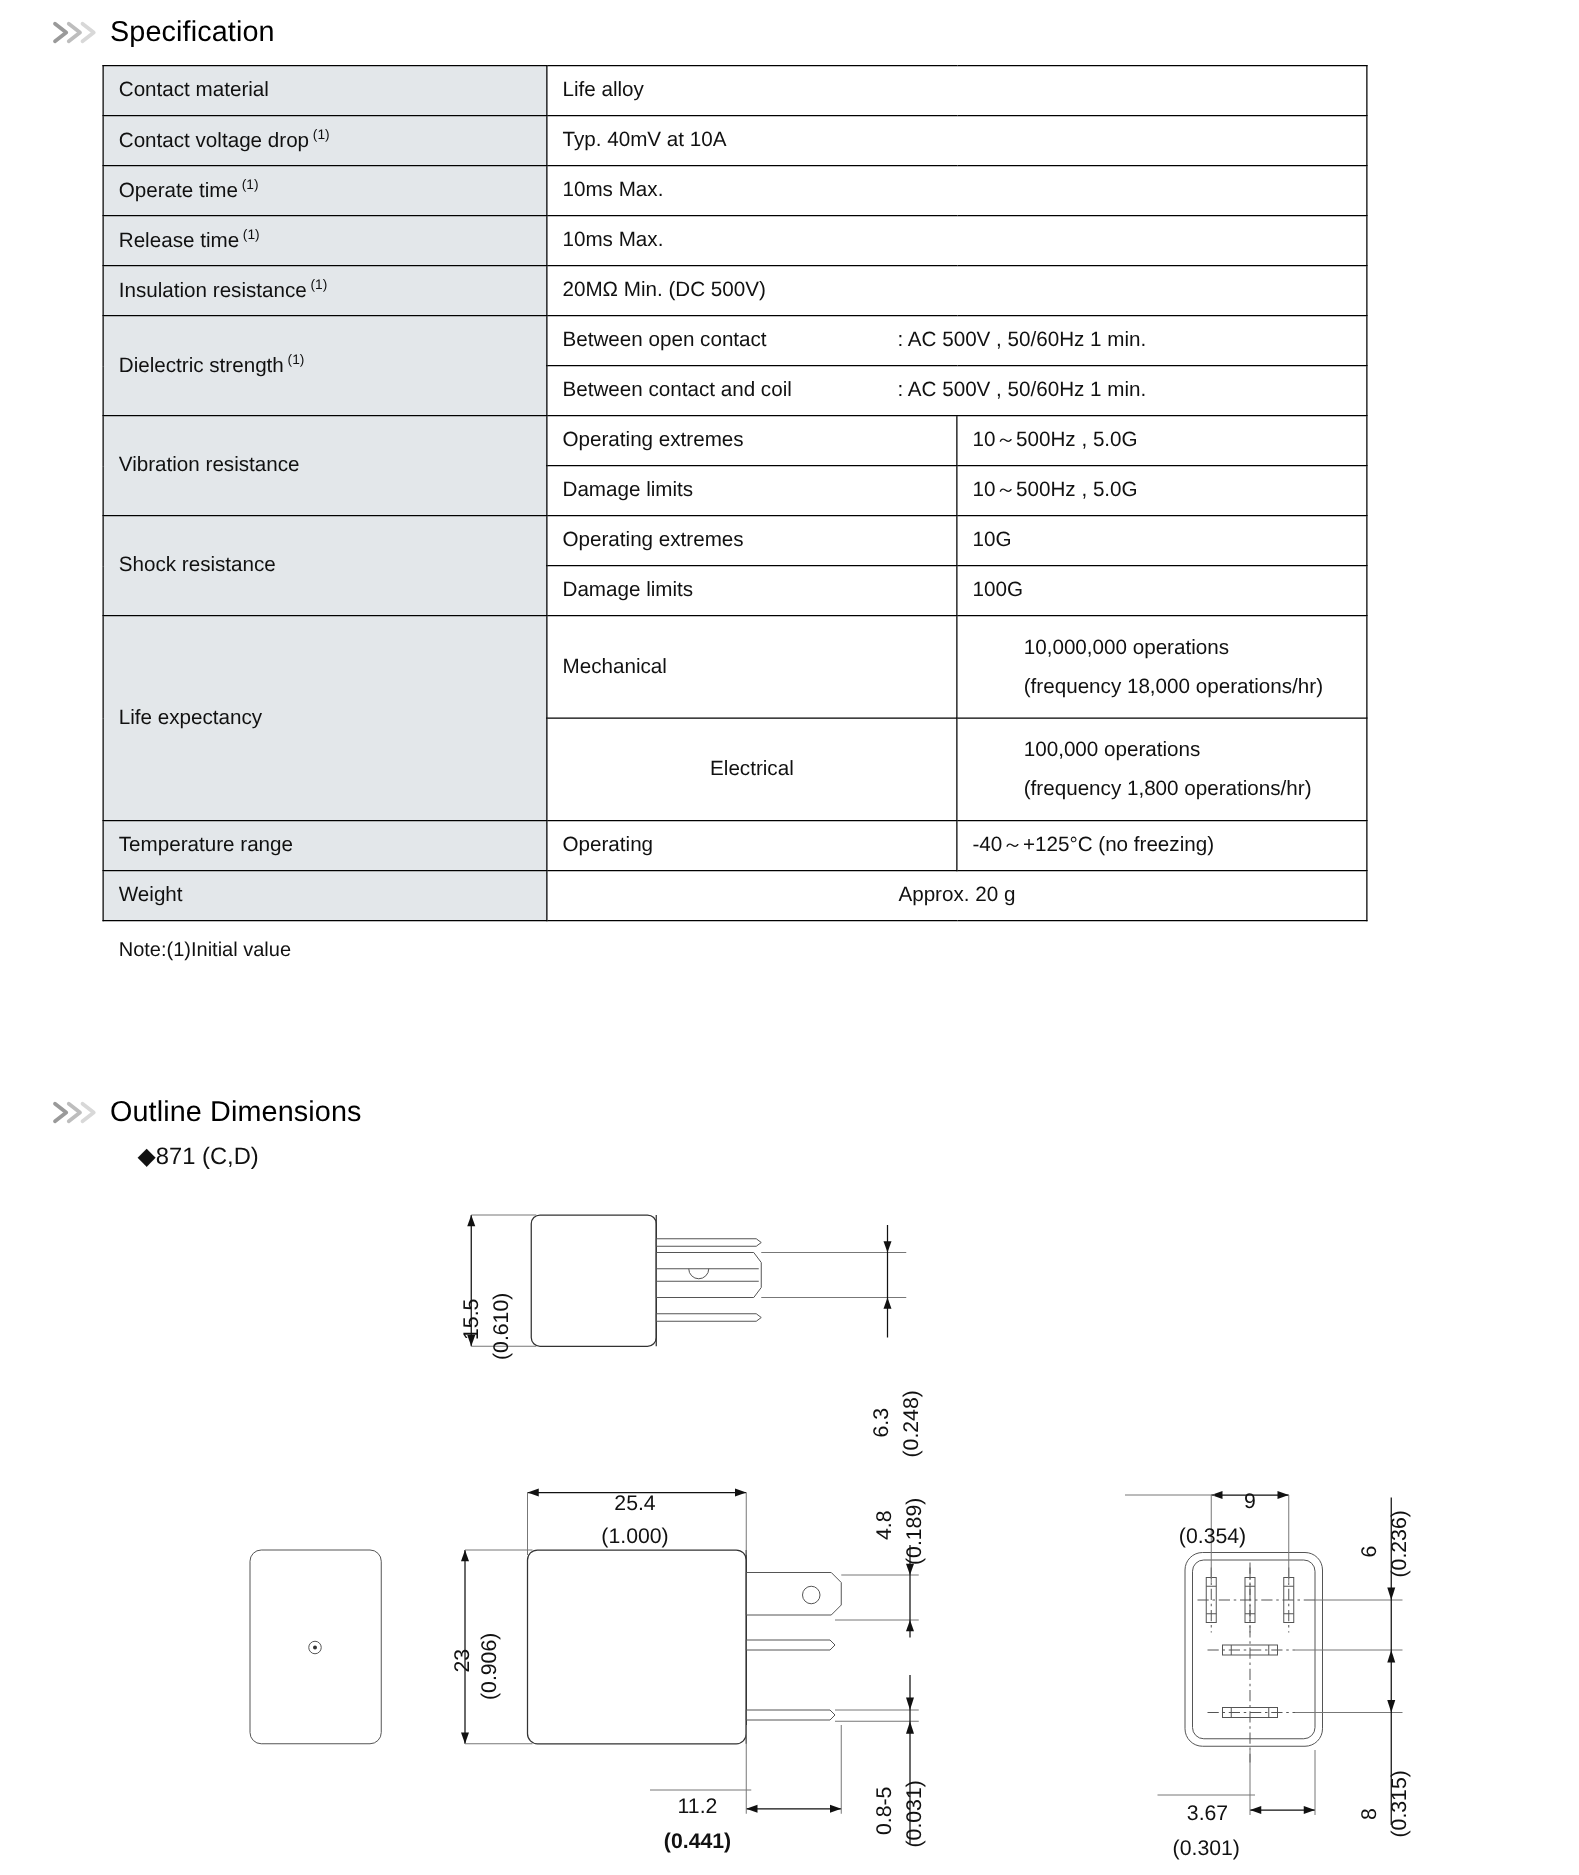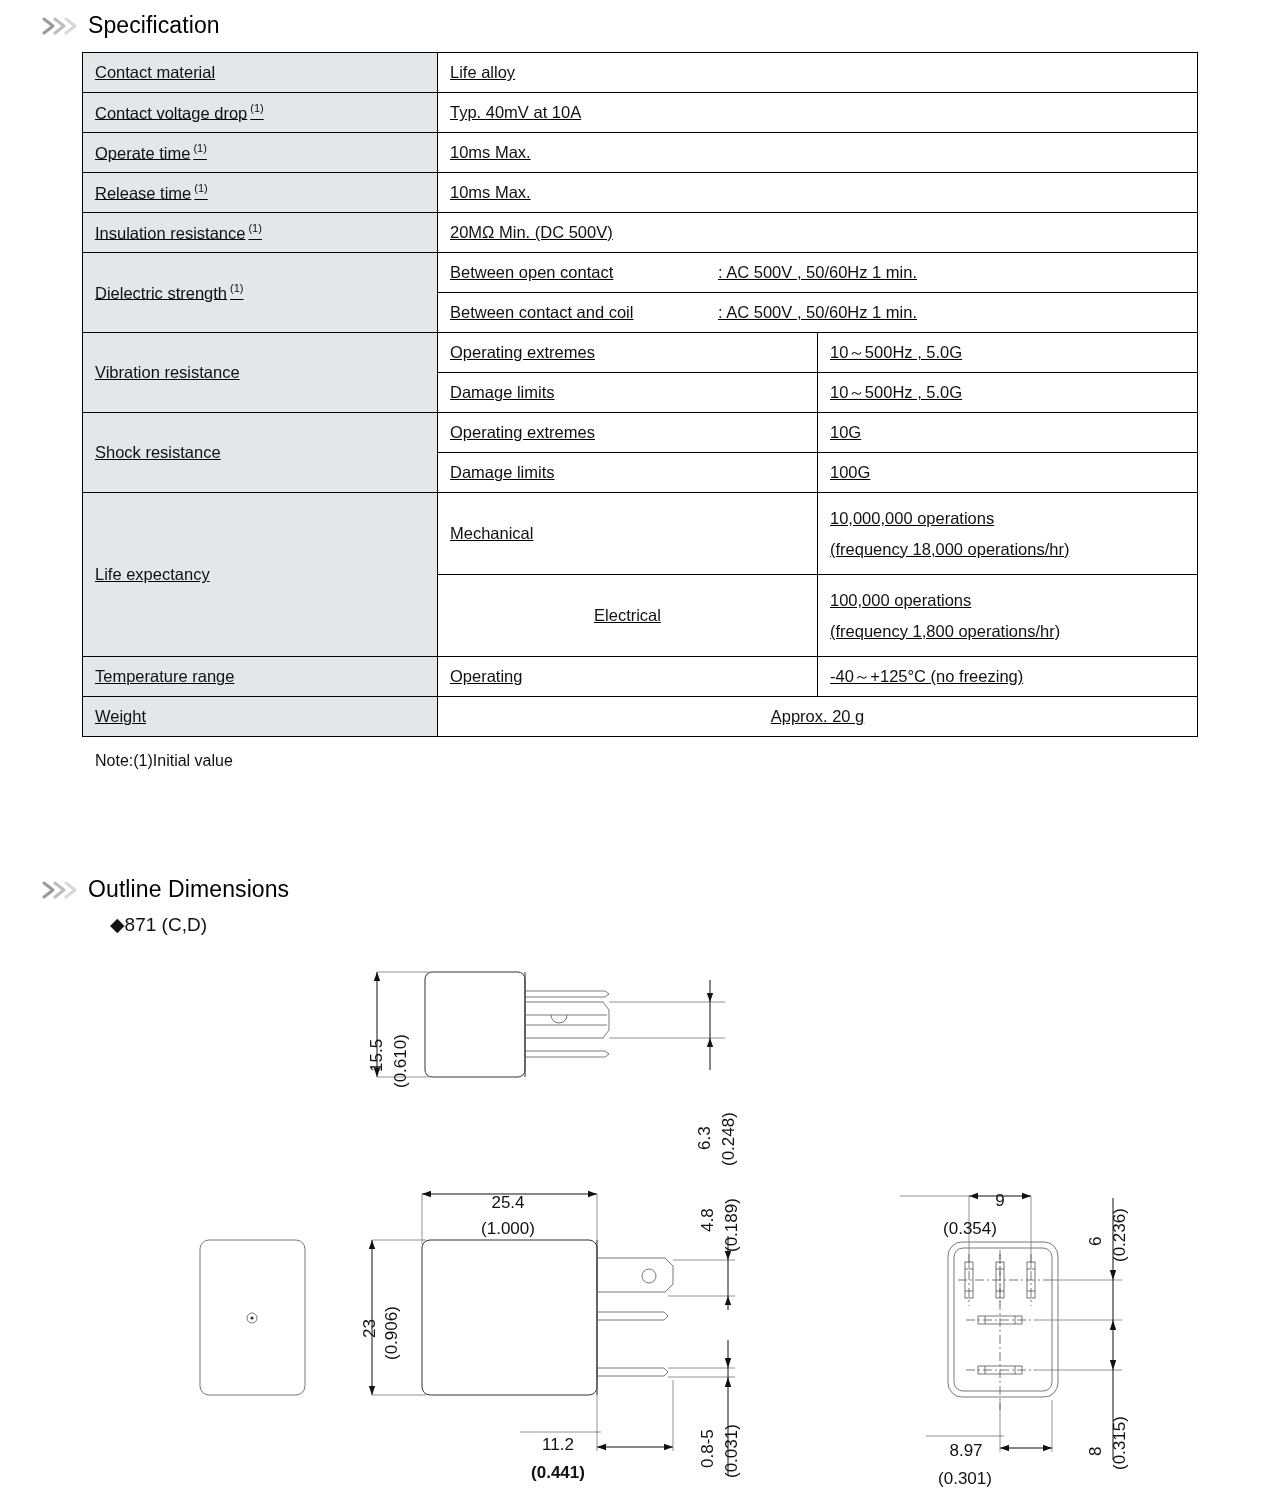--- a/index.html
+++ b/index.html
@@ -25,21 +25,21 @@
   }
   .chev { display: block; }
   .section-title {
     font-size: 23px;
     color: #000000;
     letter-spacing: .1px;
     white-space: nowrap;
   }
 
   
-  .spec-wrap { position: absolute; left: 82px; top: 52px; width: 1116px; text-decoration: underline; }
+  .spec-wrap { position: absolute; left: 82px; top: 52px; width: 1012px; }
   table.spec {
     border-collapse: collapse;
     width: 100%;
     table-layout: fixed;
     font-size: 16.5px;
     color: #111;
   }
   table.spec td {
     border: 1px solid #000;
     padding: 6px 12px;
@@ -52,21 +52,21 @@
     background: #e3e7ea;
     width: 355px;
   }
   table.spec td.sub { width: 228px; }
   table.spec td.ctr { text-align: center; }
   .sup {
     font-size: 11px;
     vertical-align: super;
     margin-left: 3px;
   }
-  .two-line span { display: block; }
+  .two-line span { display: block; margin-left: 41px; }
   .two-line span + span { margin-top: 10px; }
   .kv { display: flex; }
   .kv .k { min-width: 268px; }
   .kv .v { white-space: nowrap; }
 
   .note {
     position: absolute;
     left: 95px;
     top: 752px;
     font-size: 16px;
@@ -385,21 +385,21 @@
 
       <line class="dim" x1="213" y1="28" x2="213" y2="290"></line>
       <path d="M213 110 l-3.2 -10 h6.4 Z" fill="#111"></path>
       <path d="M213 150 l-3.2 10 h6.4 Z" fill="#111"></path>
 
       <path d="M213 200 l-3.2 -10 h6.4 Z" fill="#111"></path>
     </svg>
     <div class="dlabel" style="left:58px; top:0px; width:84px;">9</div>
     <div class="dlabel" style="left:0px; top:28px; width:140px;">(0.354)</div>
 
-    <div class="dlabel" style="left:16px; top:250px; width:100px;">8.97</div>
+    <div class="dlabel" style="left:16px; top:250px; width:100px;">3.67</div>
     <div class="dlabel" style="left:10px; top:278px; width:110px;">(0.301)</div>
 
     <div class="vlabel" style="left:186px; top:76px;">6</div>
     <div class="vlabel" style="left:210px; top:92px;">(0.236)</div>
 
     <div class="vlabel" style="left:186px; top:286px;">8</div>
     <div class="vlabel" style="left:210px; top:300px;">(0.315)</div>
   </div>
 
 </div>

